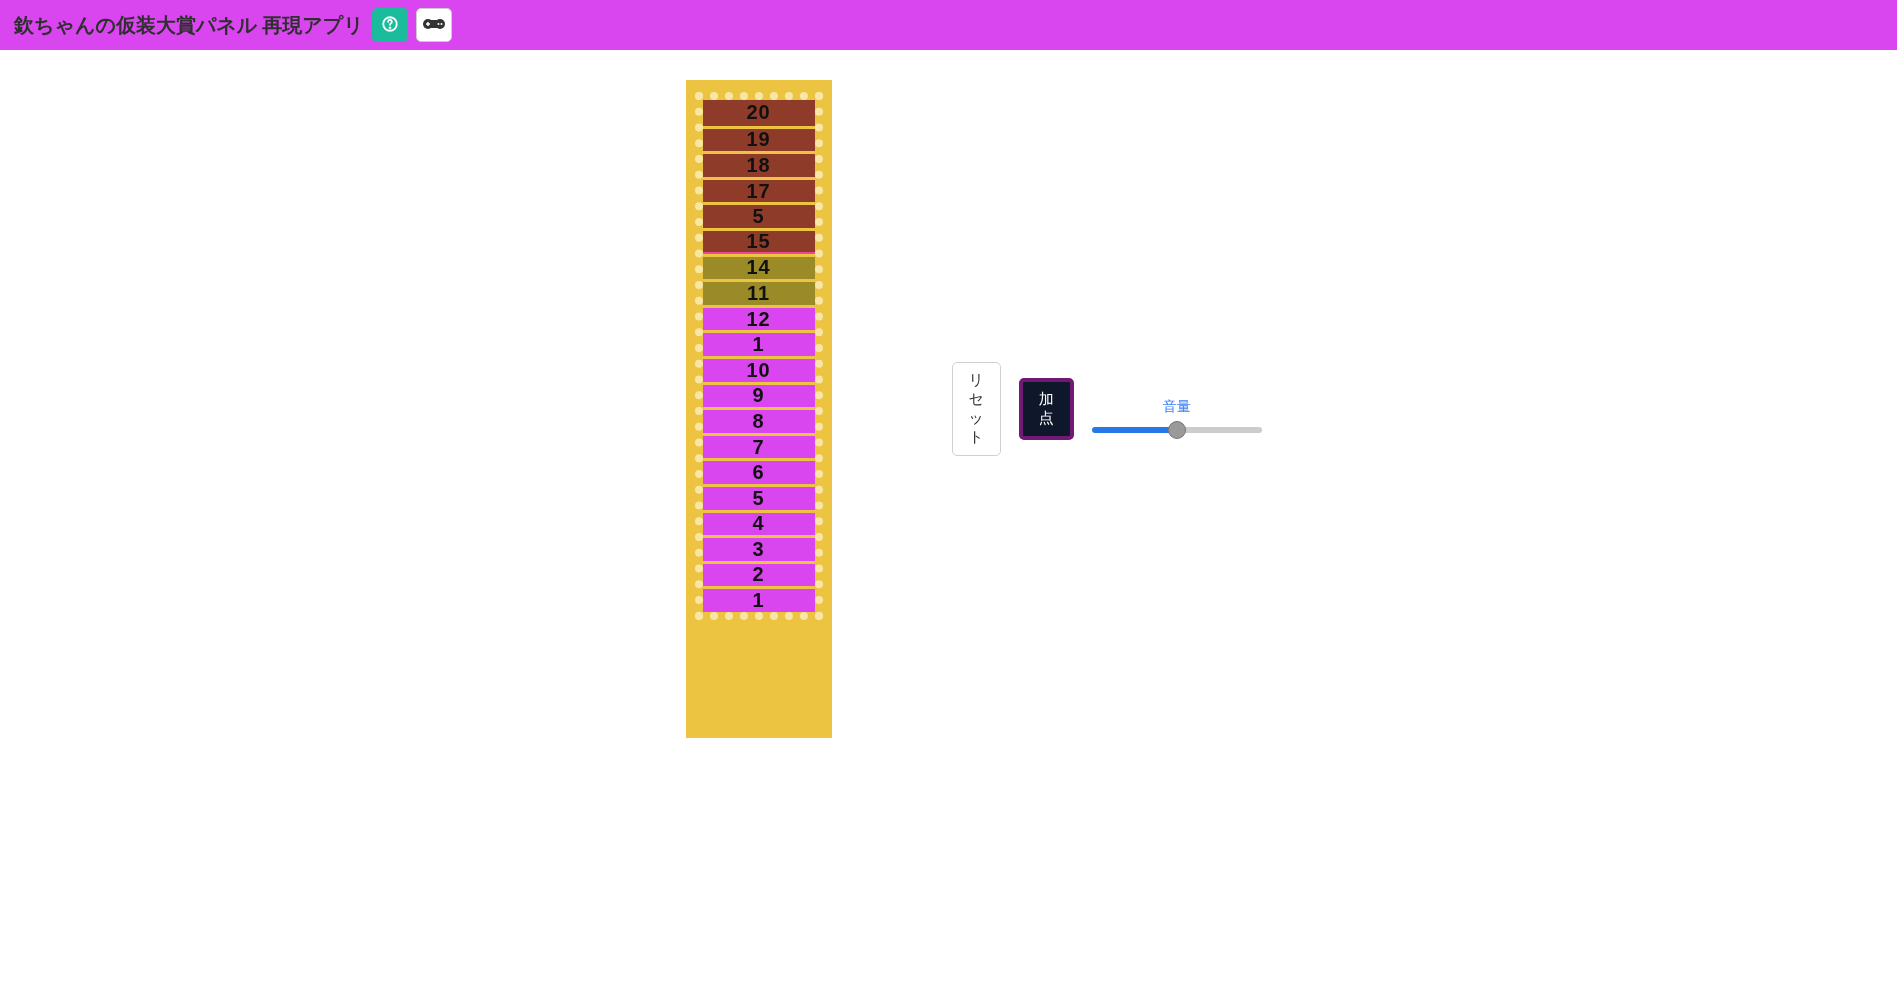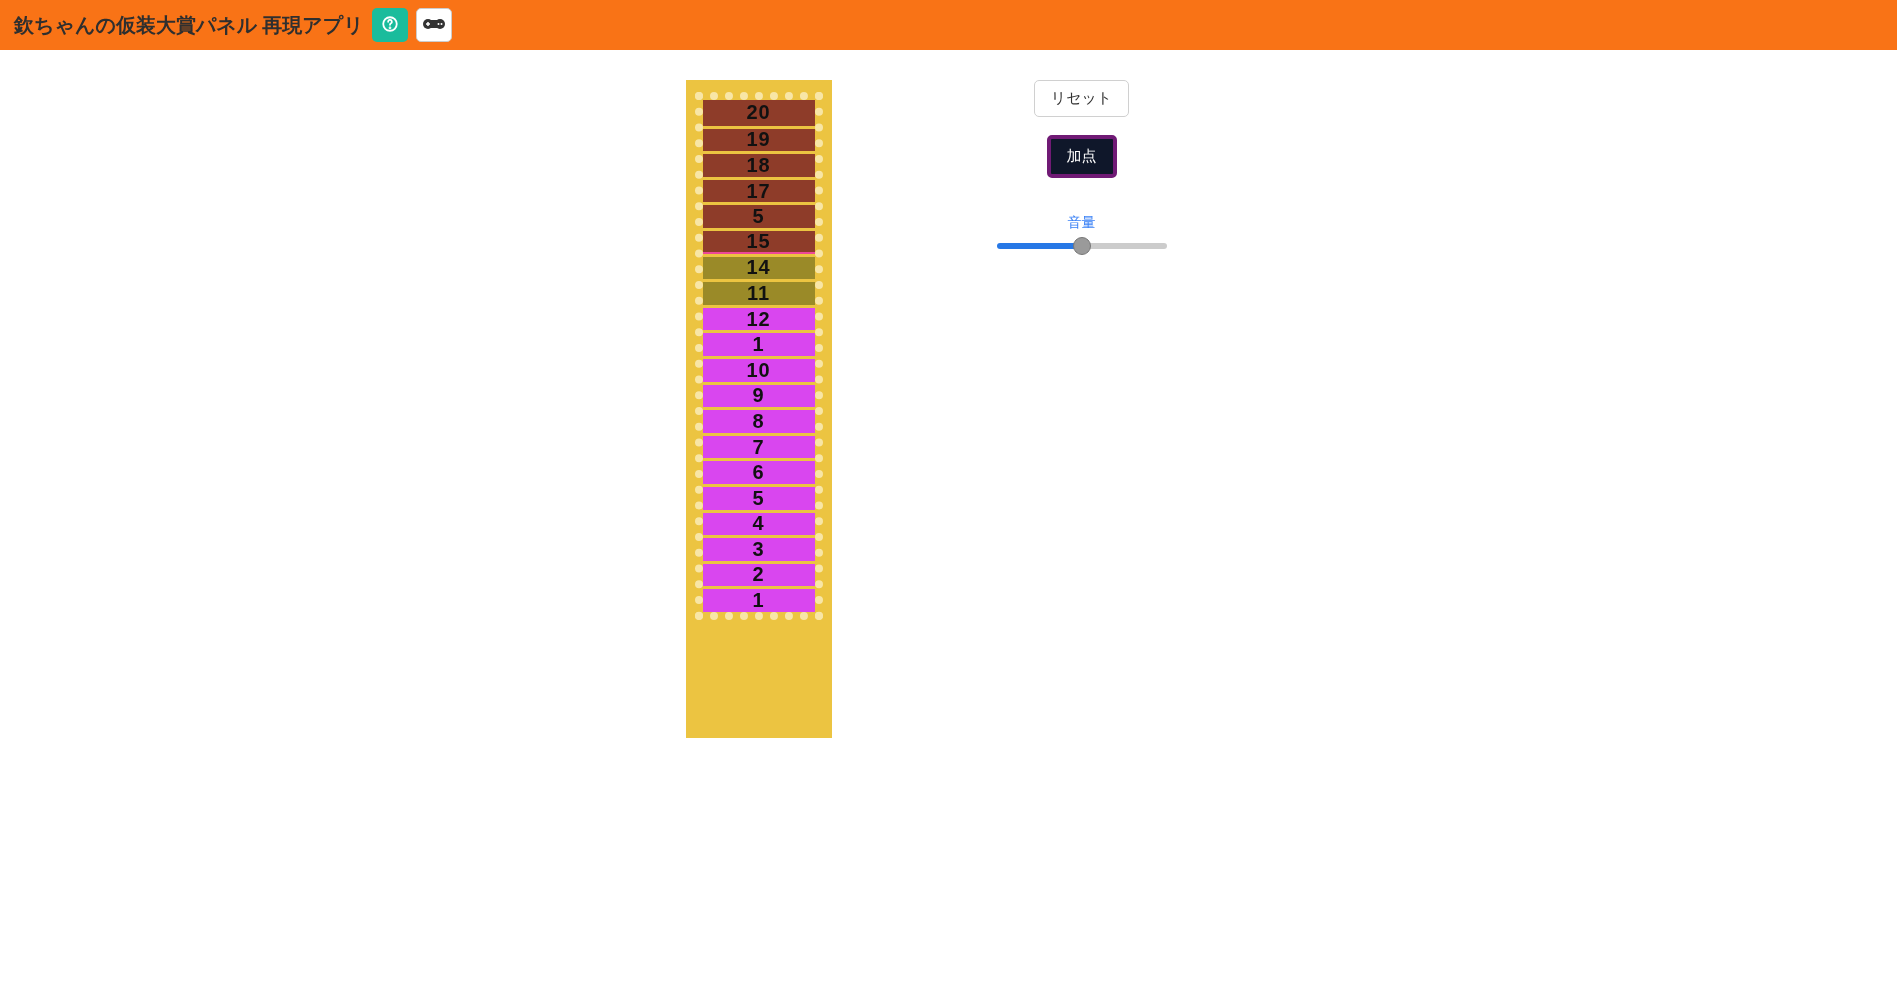--- a/index.html
+++ b/index.html
@@ -1,21 +1,21 @@
 <!DOCTYPE html>
 <html><head>
   <meta charset="utf-8">
   <style>
     * { box-sizing: border-box; margin: 0; padding: 0; }
     body {
       font-family: -apple-system, BlinkMacSystemFont, "Segoe UI", Roboto, "Helvetica Neue", Arial, sans-serif;
       background: #fff;
     }
     .header {
-      background: #f97316;
+      background: #d946ef;
       padding: 8px 14px;
       display: flex;
       align-items: center;
       gap: 8px;
     }
     .header-title {
       font-size: 20px;
       font-weight: 700;
       color: #2f2f2f;
     }
@@ -66,21 +66,21 @@
       color: #111;
       background: #d946ef;
     }
     .row:first-child { border-top: none; }
     .row.red { background: #8e3c29; }
     .row.olive { background: #9a8a28; align-items: center; }
     .row.pass-line { border-bottom: 2px solid #ec4899; }
     .controls {
       width: 260px;
       display: flex;
-      flex-direction: column;
+      flex-direction: row;
       align-items: center;
       gap: 18px;
     }
     .btn {
       padding: 8px 16px;
       border-radius: 5px;
       font-size: 15px;
       cursor: pointer;
     }
     .btn-reset {

